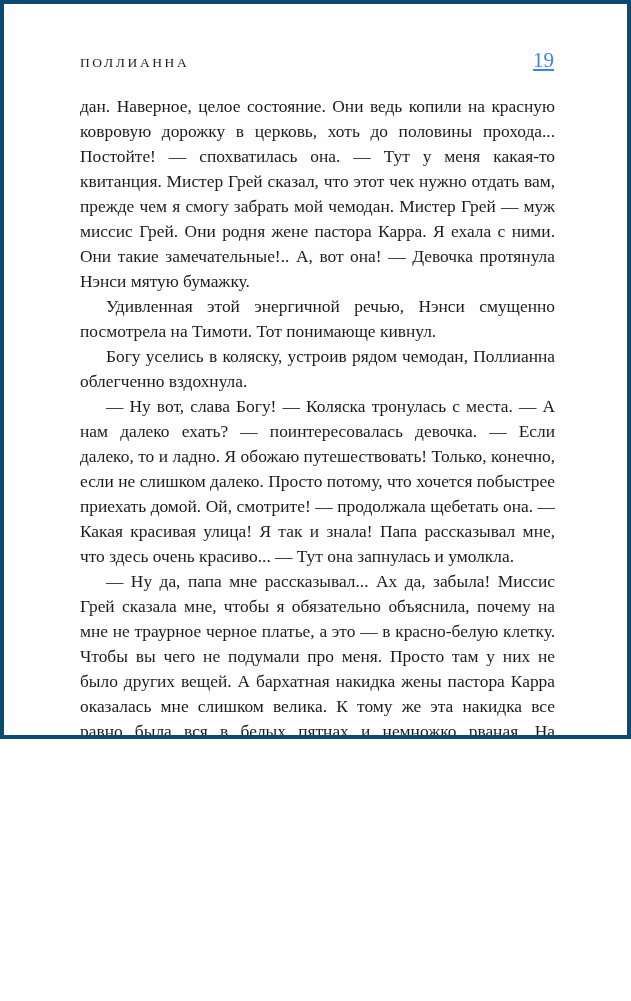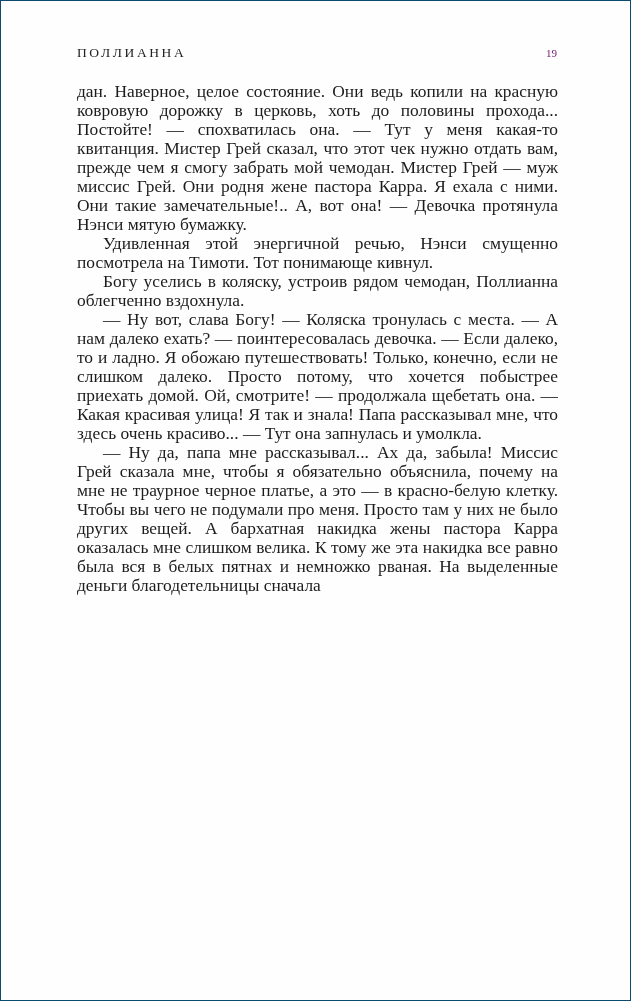--- a/index.html
+++ b/index.html
@@ -4,47 +4,48 @@
 <style>
   html, body {
     margin: 0;
     padding: 0;
     background: #ffffff;
     font-family: "Liberation Serif", "DejaVu Serif", serif;
   }
   .book-page {
     position: relative;
     width: 631px;
-    height: 1001px;
+    height: 739px;
     box-sizing: border-box;
     background: #fefefe;
-    border: 1px solid #0c4a6e;
+    border: 4px solid #0c4a6e;
     overflow: hidden;
     color: #1b1b1b;
   }
   .page-header {
     display: flex;
     justify-content: space-between;
     align-items: baseline;
     margin: 44px 73px 0 76px;
   }
   .running-title {
     font-size: 13.5px;
     letter-spacing: 2.6px;
     color: #222222;
   }
   .page-number {
-    font-size: 11px;
-    color: #701a75;
+    font-size: 21px;
+    color: #3b82f6;
+    text-decoration: underline;
   }
   .page-body {
     margin: 21px 72px 0 76px;
     text-align: justify;
     font-size: 17.4px;
-    line-height: 19px;
+    line-height: 25px;
     color: #1c1c1c;
   }
   .page-body p {
     margin: 0;
     padding: 0;
     text-indent: 26px;
   }
   .page-body p.continuation {
     text-indent: 0;
   }

